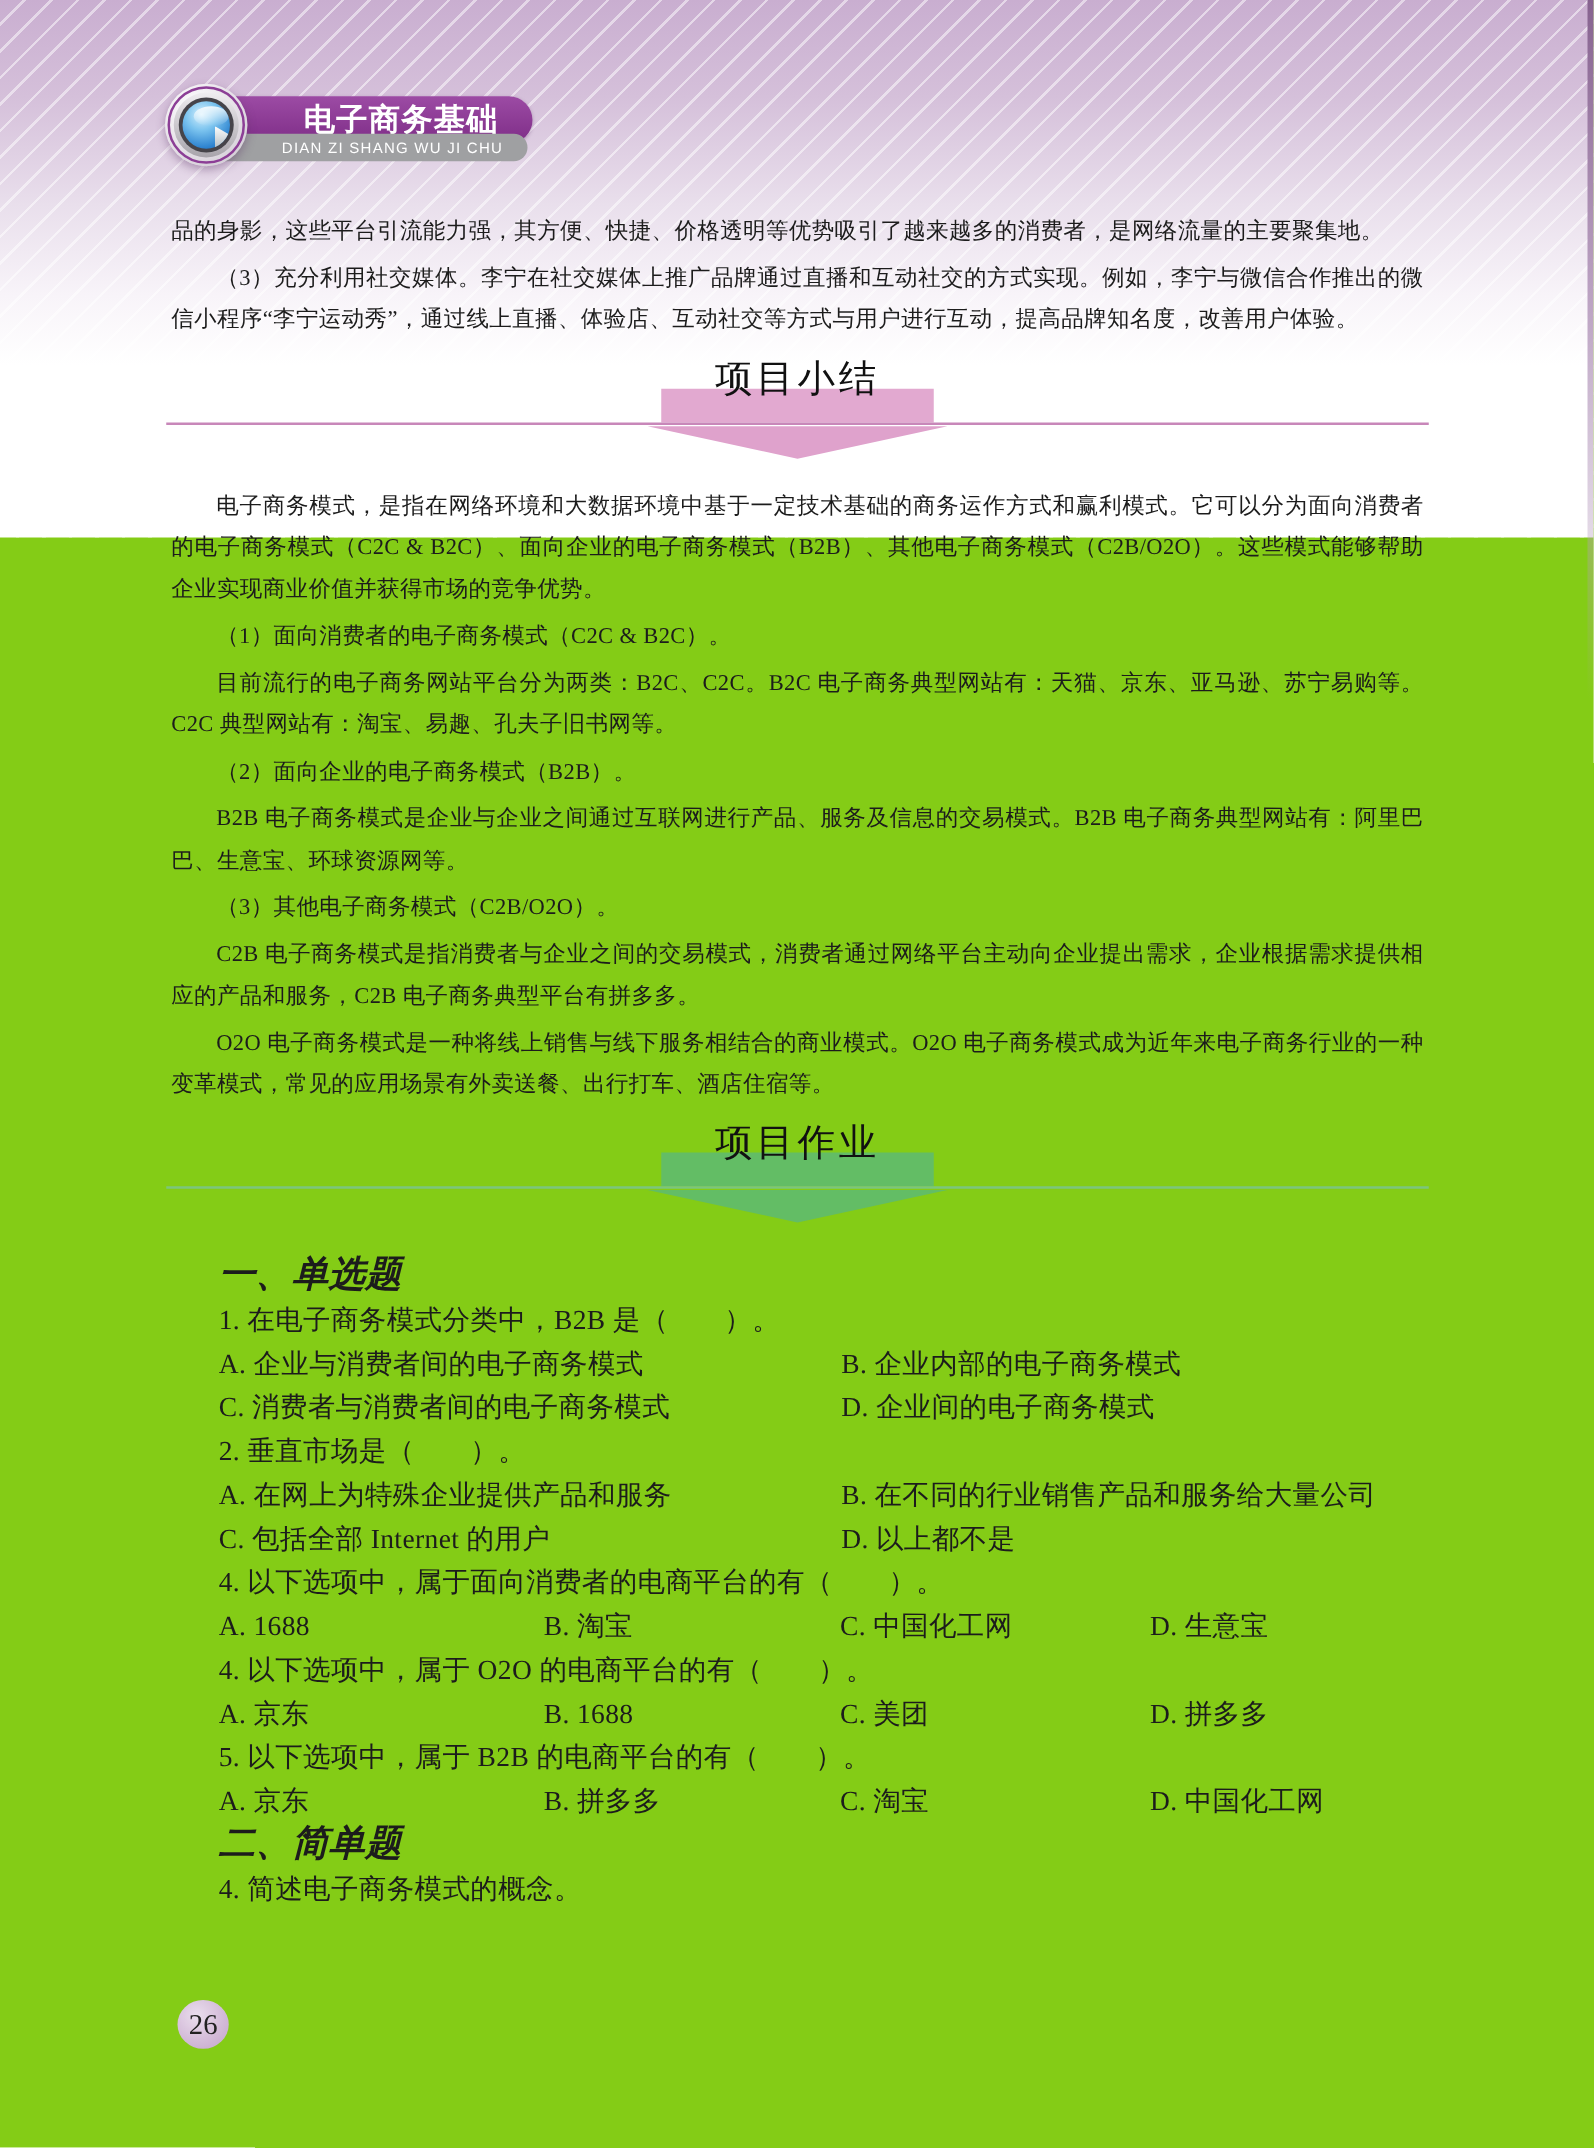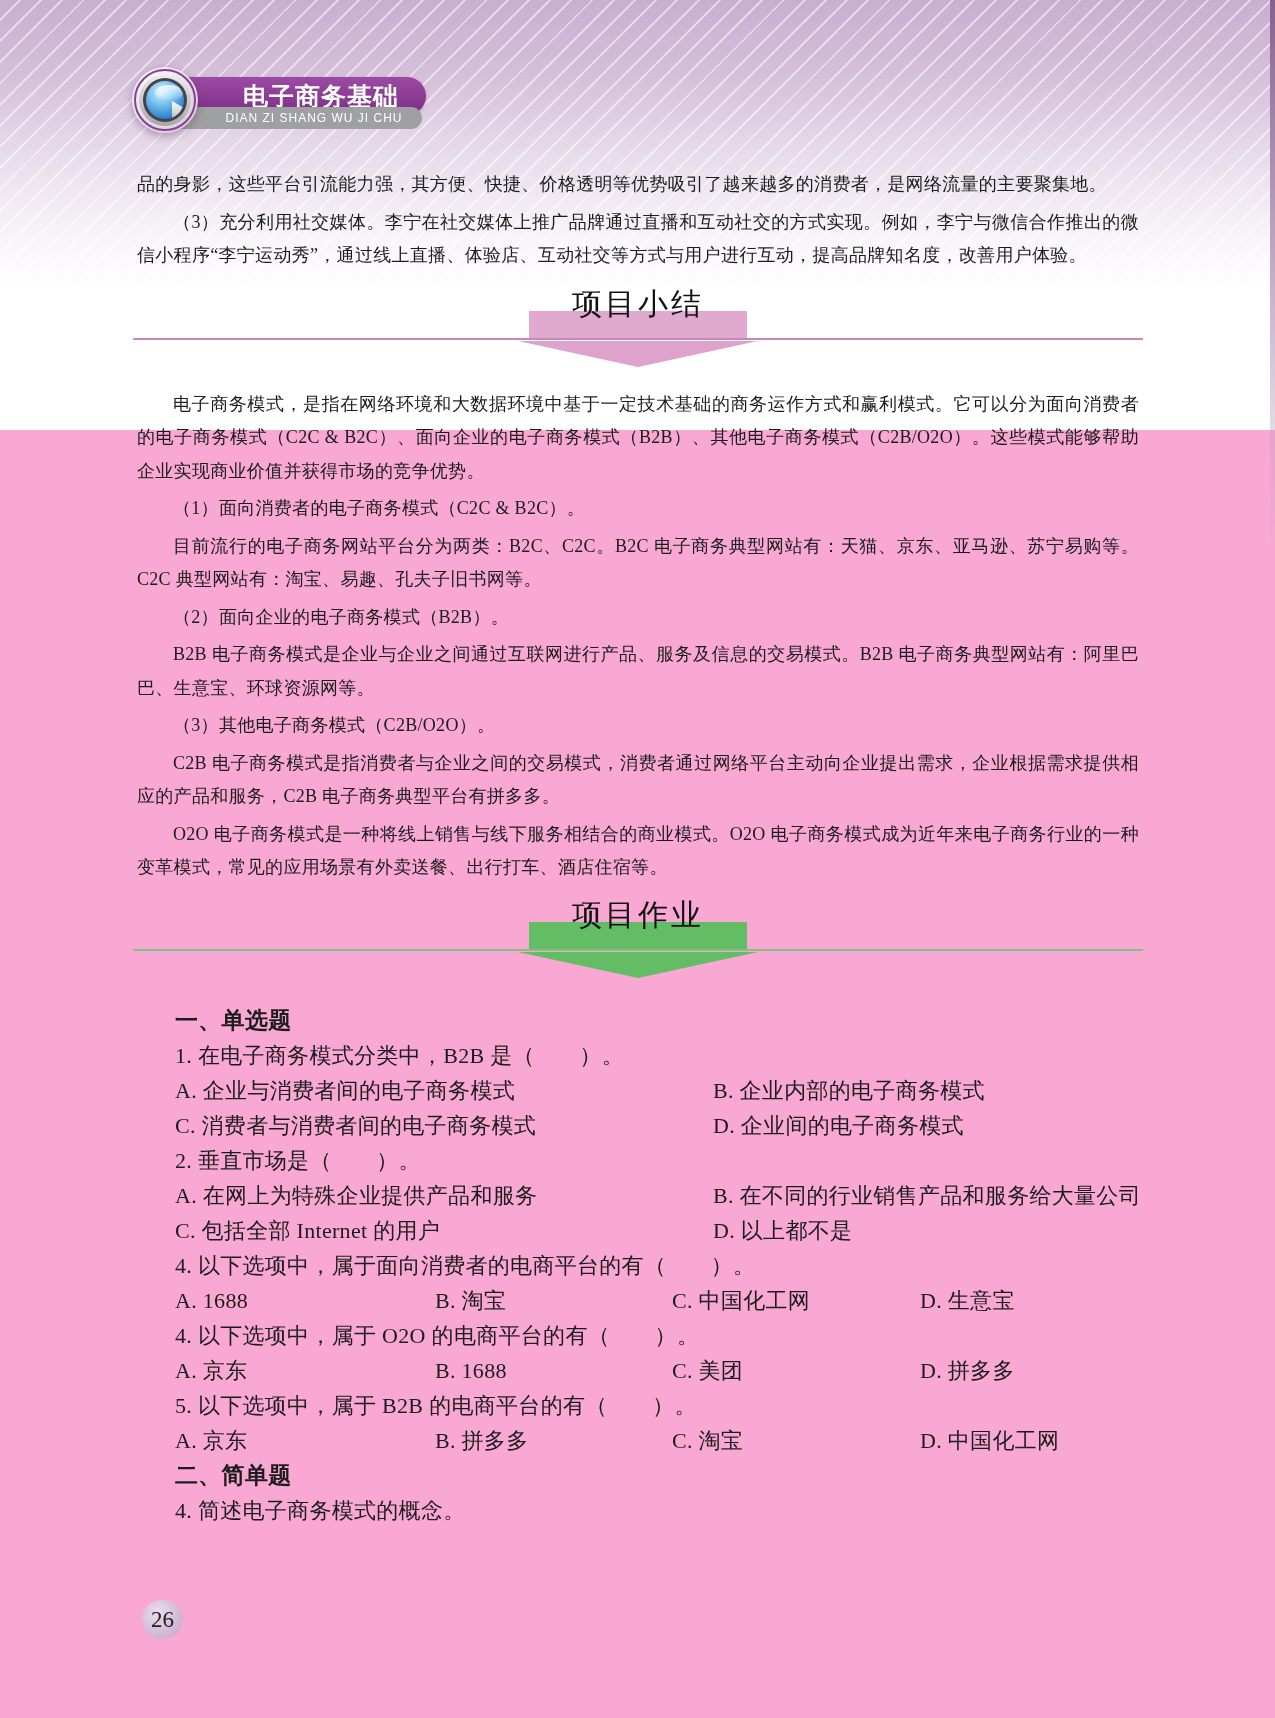--- a/index.html
+++ b/index.html
@@ -1,16 +1,16 @@
 <!DOCTYPE html>
 <html><head>
 <meta charset="utf-8">
 <style>
   html,body{margin:0;padding:0;background:#ffffff;}
-  .page{position:relative;width:1275px;height:1718px;background:#f9a8d4;overflow:hidden;
+  .page{position:relative;width:1275px;height:1718px;background:#84cc16;overflow:hidden;
         font-family:"Liberation Serif","DejaVu Serif",serif;color:#1c1c1c;}
 
   
   .hdr{position:absolute;left:0;top:0;width:1275px;height:430px;z-index:0;
        background-image:
          repeating-linear-gradient(135deg, rgba(255,255,255,0) 0px, rgba(255,255,255,0) 13px,
                                    rgba(255,255,255,0.5) 13px, rgba(255,255,255,0.5) 15px),
          linear-gradient(180deg,#c9aed0 0%,#d5c0da 18%,#e9dfec 38%,#f8f4f9 55%,#ffffff 68%,#ffffff 100%);}
   .edge{position:absolute;right:0;top:0;width:5px;height:560px;z-index:3;
         background:linear-gradient(180deg,#86628f 0%,#b99fc0 40%,rgba(255,255,255,0) 100%);}
@@ -62,22 +62,22 @@
                border-left:120px solid transparent;border-right:120px solid transparent;}
   .banner.pink .tri{border-top:26px solid #dfa2cc;}
   .banner.green .tri{border-top:26px solid #63bd65;}
   .banner .btitle{position:absolute;left:0;width:100%;top:6px;text-align:center;
                   font-family:"Liberation Sans","DejaVu Sans",sans-serif;font-weight:400;
                   font-size:30px;line-height:40px;letter-spacing:3px;color:#111;}
 
   
   .qwrap{margin:26px 0 0 42px;font-size:22px;line-height:35px;letter-spacing:0.3px;}
   .qwrap .row{white-space:nowrap;}
-  .qhead{font-family:"Liberation Sans","DejaVu Sans",sans-serif;font-weight:700;font-size:23px;}
-  .opt2{display:grid;grid-template-columns:498px auto;gap:40px;}
+  .qhead{font-family:"Liberation Sans","DejaVu Sans",sans-serif;font-weight:700;font-size:29px;font-style:italic;}
+  .opt2{display:grid;grid-template-columns:498px auto;}
   .opt4{display:grid;grid-template-columns:260px 237px 248px auto;}
   .opt2 span,.opt4 span{white-space:nowrap;}
 
   
   .pnum{position:absolute;left:142px;top:1600px;width:41px;height:39px;border-radius:50%;z-index:4;
         background:radial-gradient(circle at 38% 32%,#eadeed 0%,#d4bcd9 55%,#c3a4ca 100%);
         text-align:center;line-height:39px;font-size:23px;color:#222;
         font-family:"Liberation Serif","DejaVu Serif",serif;}
 </style>
 </head>

